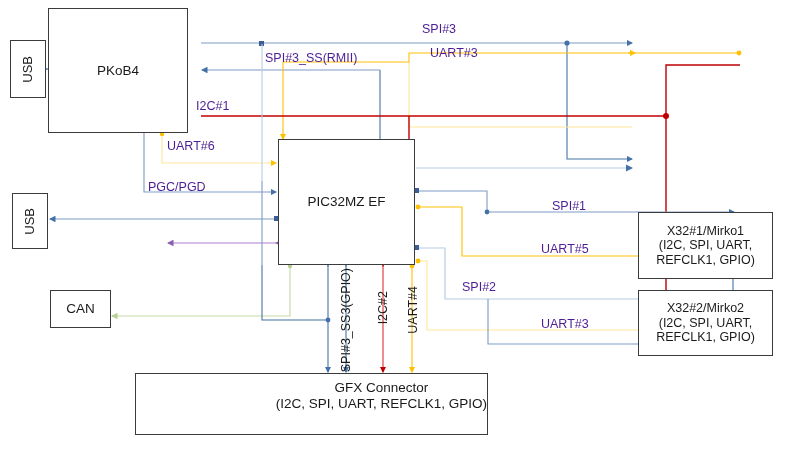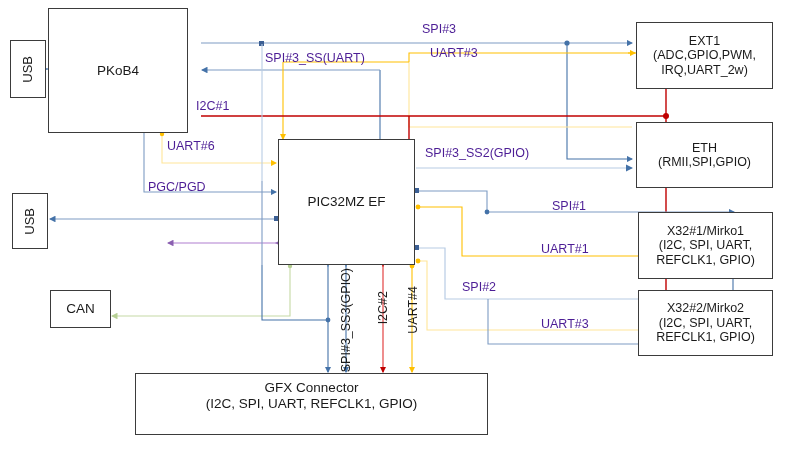--- a/index.html
+++ b/index.html
@@ -173,57 +173,47 @@
 
 
   <div class="blk" style="left:50px;top:290px;width:61px;height:38px;font-size:13.5px;">
     <span class="lbl">CAN</span>
   </div>
 
   <div class="blk" style="left:278px;top:139px;width:137px;height:126px;font-size:13.5px;">
     <span class="lbl">PIC32MZ EF</span>
   </div>
 
-  <div class="blk" style="left:135px;top:373px;width:353px;height:62px;font-size:13.5px;align-items:flex-start;padding-top:6px;">
+  <div class="blk" style="left:135px;top:373px;width:353px;height:62px;font-size:13.5px;align-items:flex-start;padding-top:6px;justify-content:flex-end;">
     <span class="lbl">GFX Connector
 (I2C, SPI, UART, REFCLK1, GPIO)</span>
   </div>
 
-  <div class="blk" style="left:636px;top:22px;width:137px;height:67px;font-size:12.5px;">
-    <span class="lbl">EXT1
-(ADC,GPIO,PWM,
-IRQ,UART_2w)</span>
-  </div>
-
-  <div class="blk" style="left:636px;top:122px;width:137px;height:66px;font-size:12.5px;">
-    <span class="lbl">ETH
-(RMII,SPI,GPIO)</span>
-  </div>
+
 
   <div class="blk" style="left:638px;top:212px;width:135px;height:67px;font-size:12.5px;">
     <span class="lbl">X32#1/Mirko1
 (I2C, SPI, UART,
 REFCLK1, GPIO)</span>
   </div>
 
   <div class="blk" style="left:638px;top:290px;width:135px;height:66px;font-size:12.5px;">
     <span class="lbl">X32#2/Mirko2
 (I2C, SPI, UART,
 REFCLK1, GPIO)</span>
   </div>
 
   <div class="wlabel" style="left:422px;top:22px;font-size:12.5px;">SPI#3</div>
   <div class="wlabel" style="left:422px;top:46px;font-size:12.5px;margin-left:8px;">UART#3</div>
-  <div class="wlabel" style="left:265px;top:51px;font-size:12.5px;">SPI#3_SS(UART)</div>
+  <div class="wlabel" style="left:265px;top:51px;font-size:12.5px;">SPI#3_SS(RMII)</div>
   <div class="wlabel" style="left:196px;top:99px;font-size:12.5px;">I2C#1</div>
   <div class="wlabel" style="left:167px;top:139px;font-size:12.5px;">UART#6</div>
   <div class="wlabel" style="left:148px;top:180px;font-size:12.5px;">PGC/PGD</div>
-  <div class="wlabel" style="left:425px;top:146px;font-size:12.5px;">SPI#3_SS2(GPIO)</div>
   <div class="wlabel" style="left:552px;top:199px;font-size:12.5px;">SPI#1</div>
-  <div class="wlabel" style="left:541px;top:242px;font-size:12.5px;">UART#1</div>
+  <div class="wlabel" style="left:541px;top:242px;font-size:12.5px;">UART#5</div>
   <div class="wlabel" style="left:462px;top:280px;font-size:12.5px;">SPI#2</div>
   <div class="wlabel" style="left:541px;top:317px;font-size:12.5px;">UART#3</div>
 
   <div class="vlabel" style="left:339px;top:268px;font-size:12.5px;">SPI#3_SS3(GPIO)</div>
   <div class="vlabel" style="left:376px;top:291px;font-size:12.5px;">I2C#2</div>
   <div class="vlabel" style="left:406px;top:286px;font-size:12.5px;">UART#4</div>
 
 </div>
 
 </body></html>

